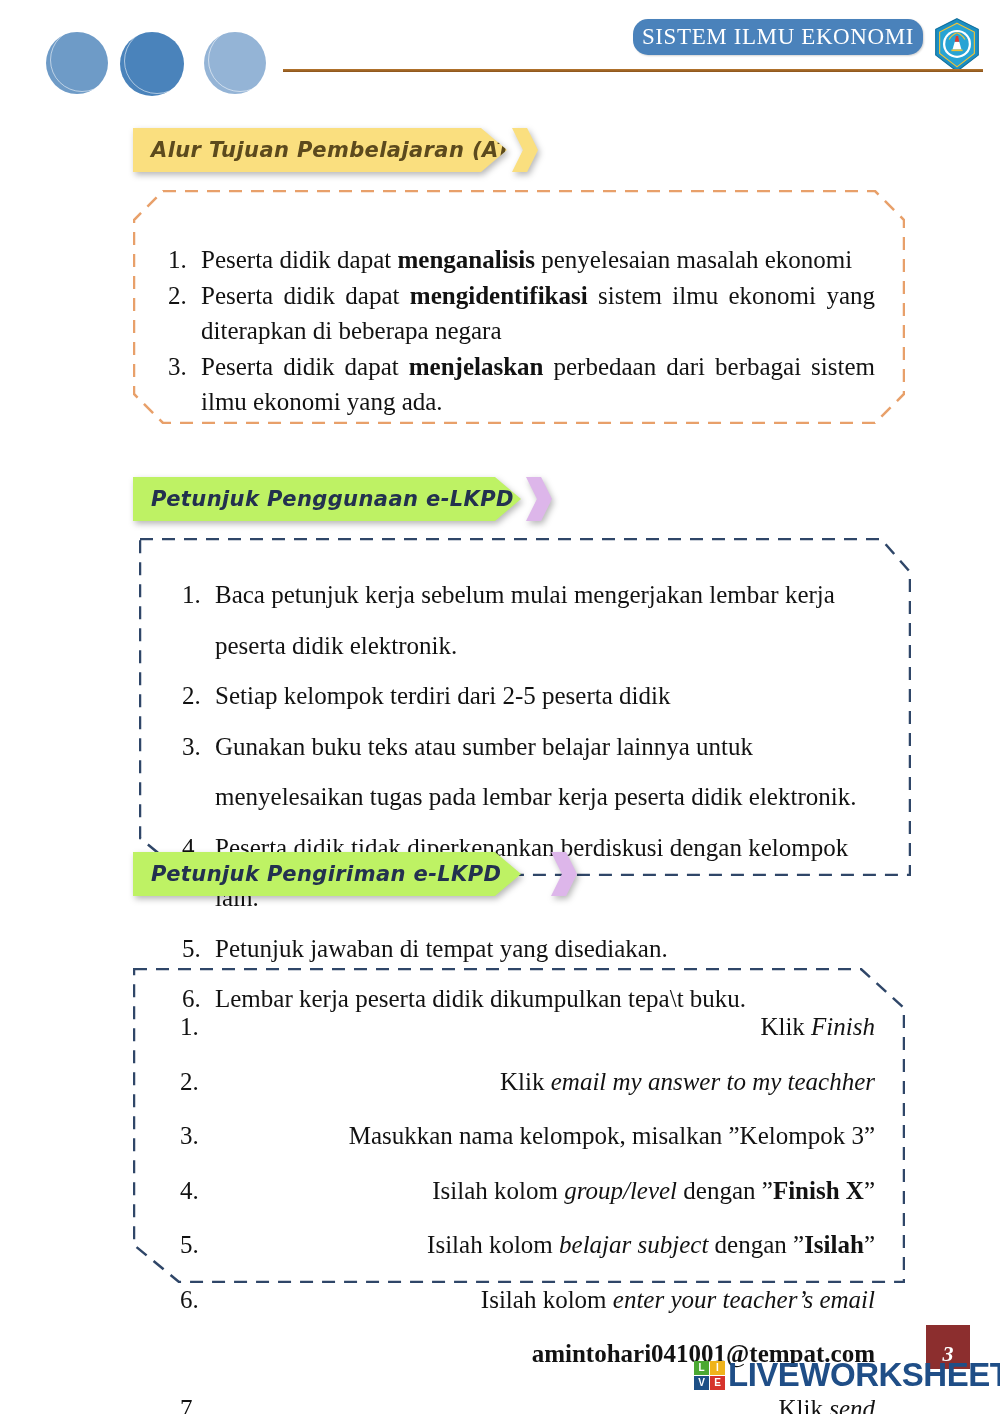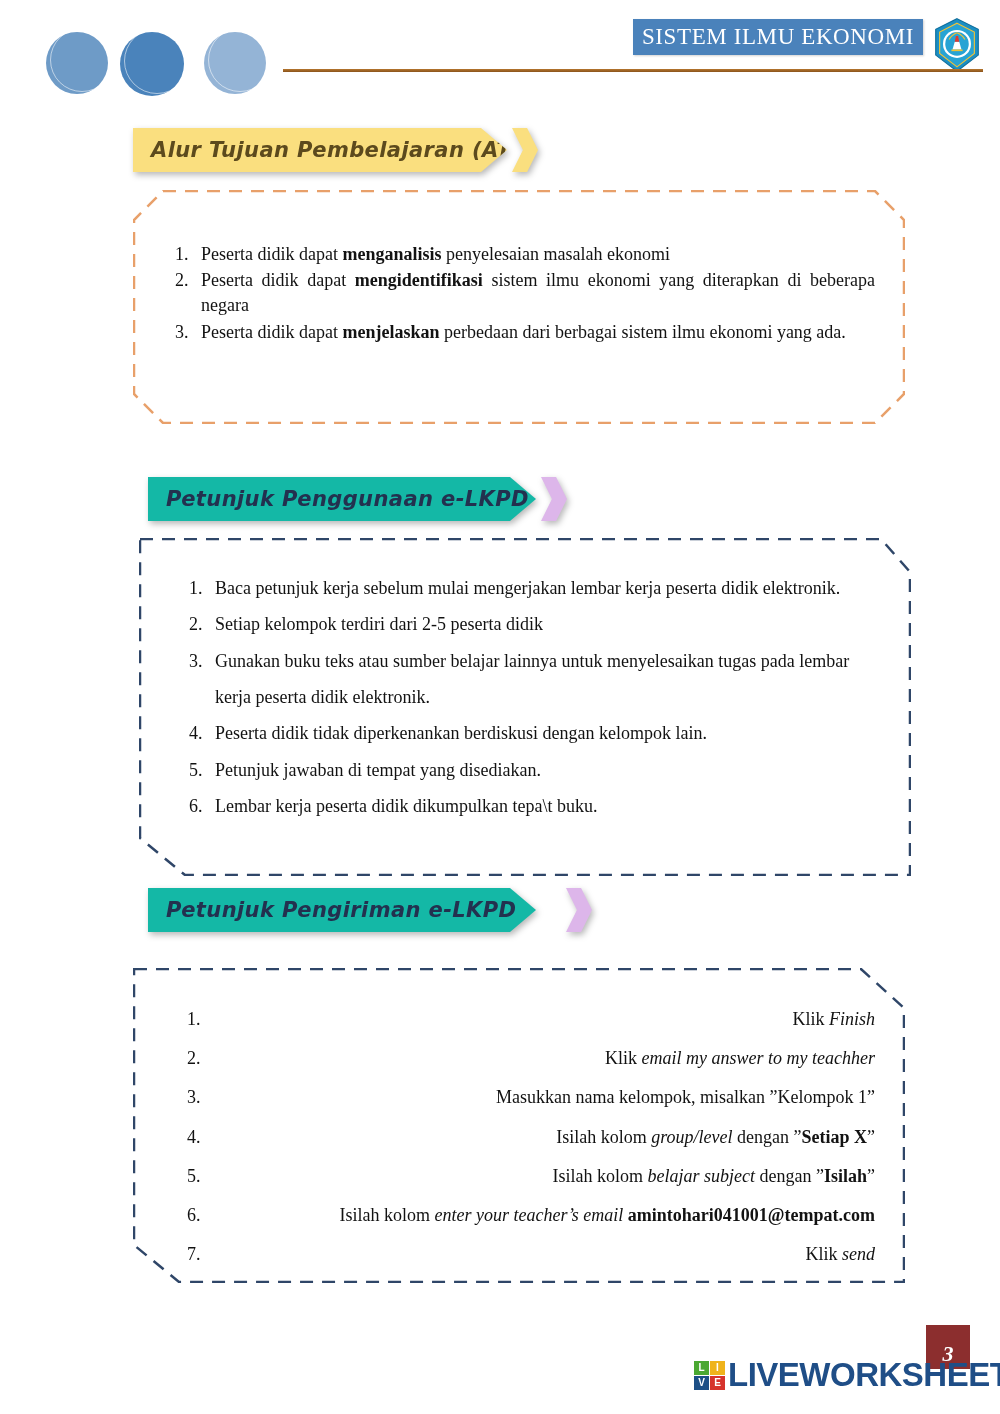--- a/index.html
+++ b/index.html
@@ -54,20 +54,21 @@
     width: 290px;
     height: 36px;
     background: #4a82bb;
     color: #ffffff;
     font-size: 23px;
     letter-spacing: 0.6px;
     display: flex;
     align-items: center;
     justify-content: center;
     box-shadow: 1px 1px 2px rgba(0,0,0,0.18);
+    border-radius: 15px;
   }
   .seal {
     position: absolute;
     top: 17px;
     left: 929px;
     width: 56px;
     height: 56px;
   }
   .hr-rule {
     position: absolute;
@@ -101,28 +102,28 @@
     white-space: nowrap;
   }
   .chev {
     width: 26px;
     height: 44px;
     margin-left: 5px;
     clip-path: polygon(0 0, 58% 0, 100% 50%, 58% 100%, 0 100%, 42% 50%);
   }
   .banner.yellow .banner-body { background: #fadf7f; color: #5c4a1d; }
   .banner.yellow .chev { background: #fadf7f; }
-  .banner.purple .banner-body { background: #14b8a6; color: #23314f; margin-left: 15px; }
+  .banner.purple .banner-body { background: #bef264; color: #23314f; }
   .banner.purple .chev { background: #ddb6ea; }
 
   #banner-atp    { top: 128px; left: 133px; }
   #banner-atp .banner-body { width: 374px; }
   #banner-usage  { top: 477px; left: 133px; }
   #banner-usage .banner-body { width: 388px; }
-  #banner-send   { top: 888px; left: 133px; gap: 25px; }
+  #banner-send   { top: 852px; left: 133px; gap: 25px; }
   #banner-send .banner-body { width: 388px; }
 
   
   .box {
     position: absolute;
     box-sizing: border-box;
   }
   .box .box-svg {
     position: absolute;
     top: 0; left: 0;
@@ -140,21 +141,21 @@
   #box-usage .box-inner { padding: 32px 30px 0 42px; }
   #box-send  { top: 968px; left: 133px; width: 772px; height: 315px; }
   #box-send .box-inner { padding: 32px 30px 0 46px; }
 
   ol.doc-list {
     margin: 0;
     padding: 0 0 0 26px;
     list-style-position: outside;
   }
   ol.doc-list > li {
-    font-size: 18px;
+    font-size: 25px;
     color: #121212;
     padding-left: 8px;
   }
   
   #list-atp > li {
     text-align: justify;
     line-height: 1.40;
     margin-bottom: 1px;
   }
   
@@ -303,22 +304,22 @@
 </div>
 
 <div class="box" id="box-send">
   <svg class="box-svg" viewBox="0 0 772 315" preserveAspectRatio="none">
     <path d="M 1 1 L 728 1 L 771 40 L 771 314 L 46 314 L 1 277 Z" fill="none" stroke="#2f4668" stroke-width="2.5" stroke-dasharray="13 9"></path>
   </svg>
   <div class="box-inner">
     <ol class="doc-list" id="list-send">
         <li>Klik <i>Finish</i></li>
         <li>Klik <i>email my answer to my teachher</i></li>
-        <li>Masukkan nama kelompok, misalkan ”Kelompok 1”</li>
-        <li>Isilah kolom <i>group/level</i> dengan ”<b>Setiap X</b>”</li>
+        <li>Masukkan nama kelompok, misalkan ”Kelompok 3”</li>
+        <li>Isilah kolom <i>group/level</i> dengan ”<b>Finish X</b>”</li>
         <li>Isilah kolom <i>belajar subject</i> dengan ”<b>Isilah</b>”</li>
         <li>Isilah kolom <i>enter your teacher’s email</i> <b>amintohari041001@tempat.com</b></li>
         <li>Klik <i>send</i></li>
       </ol>
   </div>
 </div>
 
 <div class="page-badge">3</div>
 
 <div class="lws">

